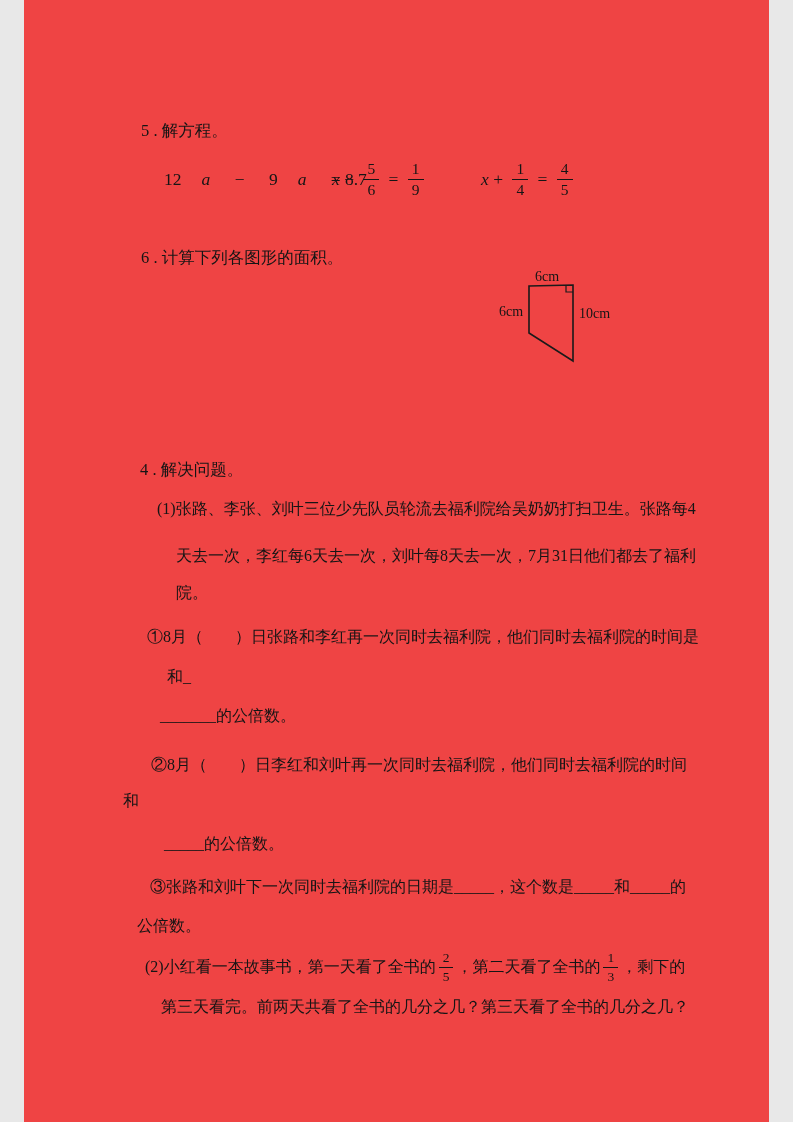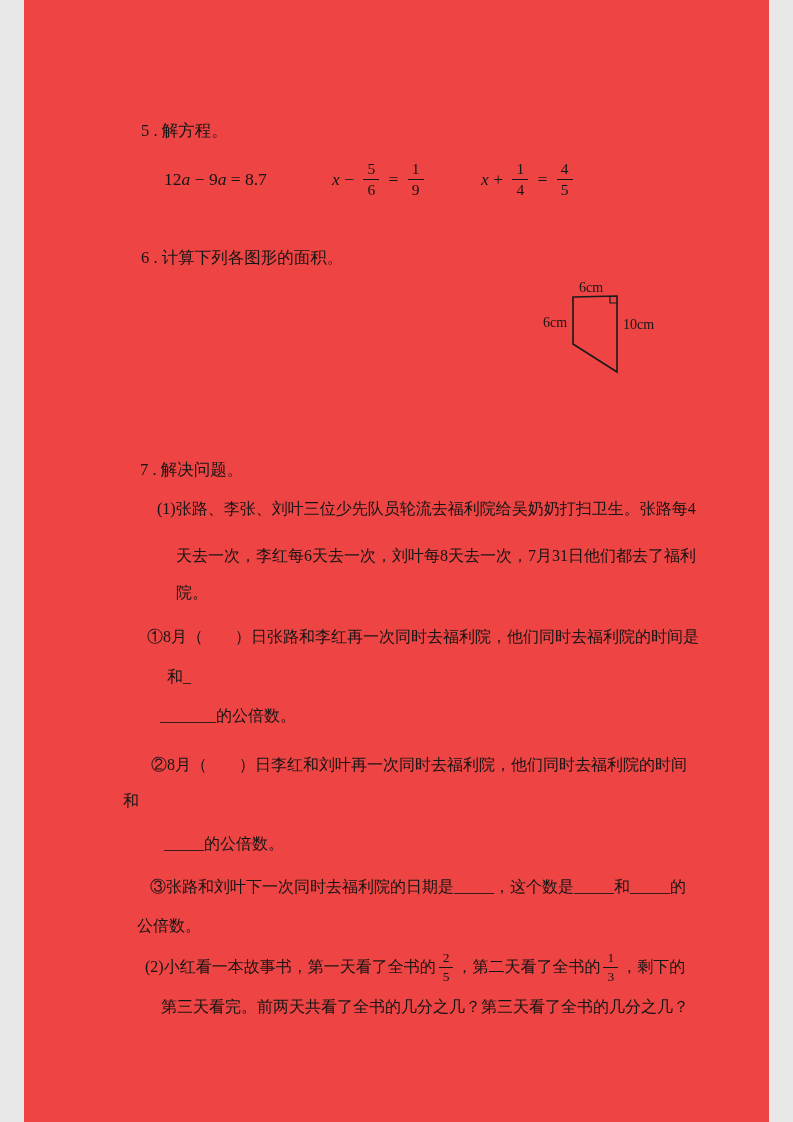--- a/index.html
+++ b/index.html
@@ -57,47 +57,47 @@
   .thin  { fill:none; stroke:#1a1a1a; stroke-width:1.2; }
   .dash  { fill:none; stroke:#1a1a1a; stroke-width:1.2; stroke-dasharray:3,3; }
 </style>
 </head>
 <body>
 
 <div class="page">
 
   <div class="line section-label" style="left:117px; top:121px;">5 . 解方程。</div>
 
-  <div class="eq" style="left:140px;">
+  <div class="eq" style="left:140px;gap:20px;">
     <span>12</span><span class="var">a</span><span> − </span><span>9</span><span class="var">a</span><span> = 8.7</span>
   </div>
 
   <div class="eq" style="left:308px;">
     <span class="var">x</span><span> − </span><span class="frac"><span class="num">5</span><span class="den">6</span></span><span> = </span><span class="frac"><span class="num">1</span><span class="den">9</span></span>
   </div>
 
   <div class="eq" style="left:457px;">
     <span class="var">x</span><span> + </span><span class="frac"><span class="num">1</span><span class="den">4</span></span><span> = </span><span class="frac"><span class="num">4</span><span class="den">5</span></span>
   </div>
 
   <div class="line section-label" style="left:117px; top:248px;">6 . 计算下列各图形的面积。</div>
 
 
 
-  <div class="fig" style="left:473px; top:279px;margin-left:44px;">
+  <div class="fig" style="left:473px; top:268px;">
     <svg width="132" height="108" viewBox="0 0 132 108">
       <polygon class="shape" points="32,18 76,17 76,93 32,65"></polygon>
       <path class="thin" d="M69,17.2 L69,24 L76,24"></path>
       <text x="38" y="13">6cm</text>
       <text x="2" y="48">6cm</text>
       <text x="82" y="50">10cm</text>
     </svg>
   </div>
 
-  <div class="line section-label" style="left:116px; top:460px;">7 . 解决问题。</div>
+  <div class="line section-label" style="left:116px; top:460px;">4 . 解决问题。</div>
 
   <div class="line" style="left:133px; top:499px;">(1)张路、李张、刘叶三位少先队员轮流去福利院给吴奶奶打扫卫生。张路每4</div>
   <div class="line" style="left:152px; top:546px;">天去一次，李红每6天去一次，刘叶每8天去一次，7月31日他们都去了福利</div>
   <div class="line" style="left:152px; top:583px;">院。</div>
 
   <div class="line" style="left:123px; top:627px;">①8月（　　）日张路和李红再一次同时去福利院，他们同时去福利院的时间是</div>
   <div class="line" style="left:143px; top:667px;">和_</div>
   <div class="line" style="left:136px; top:706px;">_______的公倍数。</div>
 
   <div class="line" style="left:127px; top:755px;">②8月（　　）日李红和刘叶再一次同时去福利院，他们同时去福利院的时间</div>

